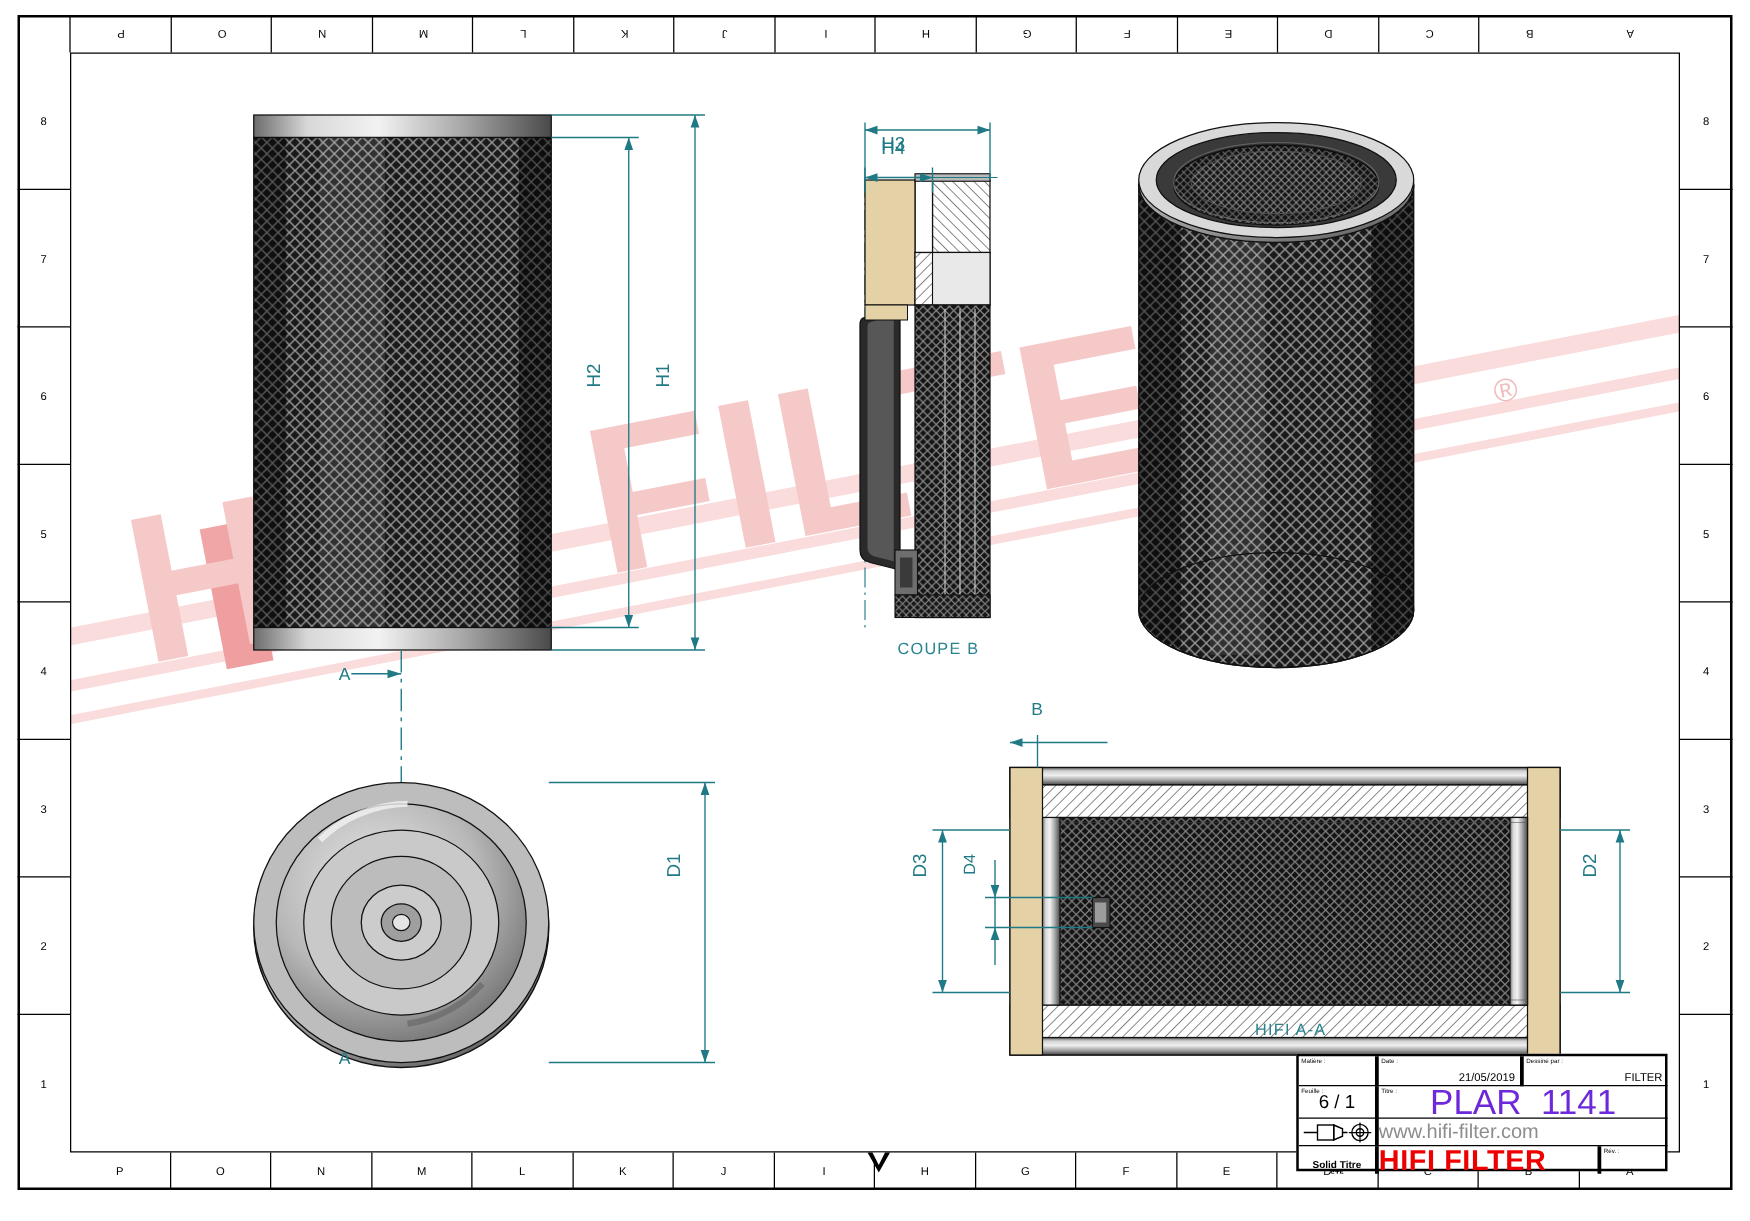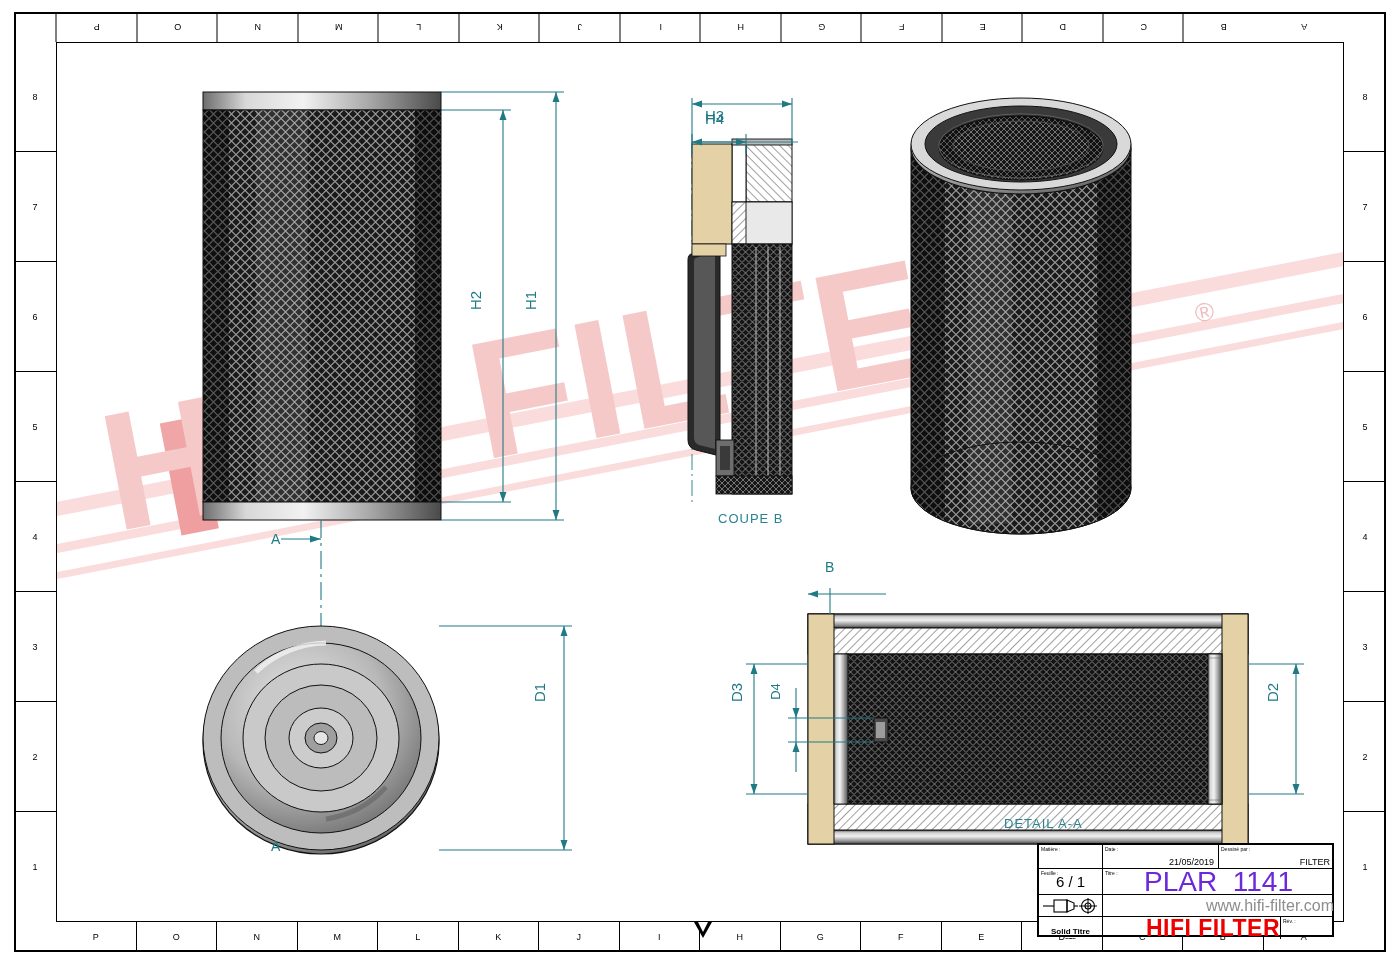--- a/index.html
+++ b/index.html
@@ -127,41 +127,41 @@
   .titleblock {
     position: absolute;
     left: 1037px; top: 843px;
     width: 297px; height: 94px;
     border: 2px solid #000;
     background: #fff;
     font-size: 8px;
   }
   .tb-cell {
     position: absolute;
-    border-right: 1px solid #000000;
+    border-right: 3px solid #000000;
     border-bottom: 1px solid #000;
     overflow: hidden;
   }
   .tb-label {
     position: absolute;
     left: 2px; top: 1px;
     font-size: 5px;
     color: #000;
     font-family: "Liberation Sans", sans-serif;
   }
   .tb-val {
     position: absolute;
     right: 4px; bottom: 1px;
     font-size: 9px;
     color: #000;
   }
   .tb-val-c {
     position: absolute;
     left: 0; right: 0; bottom: 0; top: 0;
-    display: flex; align-items: center; justify-content: flex-end;
+    display: flex; align-items: center; justify-content: flex-start;
   }
   .tb-title {
     color: #6d28d9;
     font-size: 28px;
     letter-spacing: 0px;
     font-family: "Liberation Sans", sans-serif;
   }
   .tb-url {
     color: #8d8d8d;
     font-size: 16px;
@@ -496,21 +496,21 @@
   <div class="dim-label dim-rot" style="left:530px; top:684px;">D1</div>
   <div class="dim-label dim-rot" style="left:1263px; top:684px;">D2</div>
   <div class="dim-label dim-rot" style="left:727px; top:684px;">D3</div>
   <div class="dim-label dim-rot" style="left:767px; top:684px; font-size:13px;">D4</div>
 
   <div class="sect-letter" style="left:271px; top:531px;">A</div>
   <div class="sect-letter" style="left:271px; top:838px;">A</div>
   <div class="sect-letter" style="left:825px; top:559px;">B</div>
 
   <div class="view-label" style="left:718px; top:511px;">COUPE B</div>
-  <div class="view-label" style="left:1004px; top:816px;">DETAIL A-A</div>
+  <div class="view-label" style="left:1004px; top:816px;">HIFI A-A</div>
 
   <div class="outer-frame"></div>
   <div class="inner-frame"></div>
 
   <div class="ruler ruler-h ruler-top" id="ruler-top">
       <div class="rcell rcell-top flip" style="left: 0px; width: 80.5px;">P</div>
       <div class="rcell rcell-top flip" style="left: 80.5px; width: 80.5px;">O</div>
       <div class="rcell rcell-top flip" style="left: 161px; width: 80.5px;">N</div>
       <div class="rcell rcell-top flip" style="left: 241.5px; width: 80.5px;">M</div>
       <div class="rcell rcell-top flip" style="left: 322px; width: 80.5px;">L</div>

